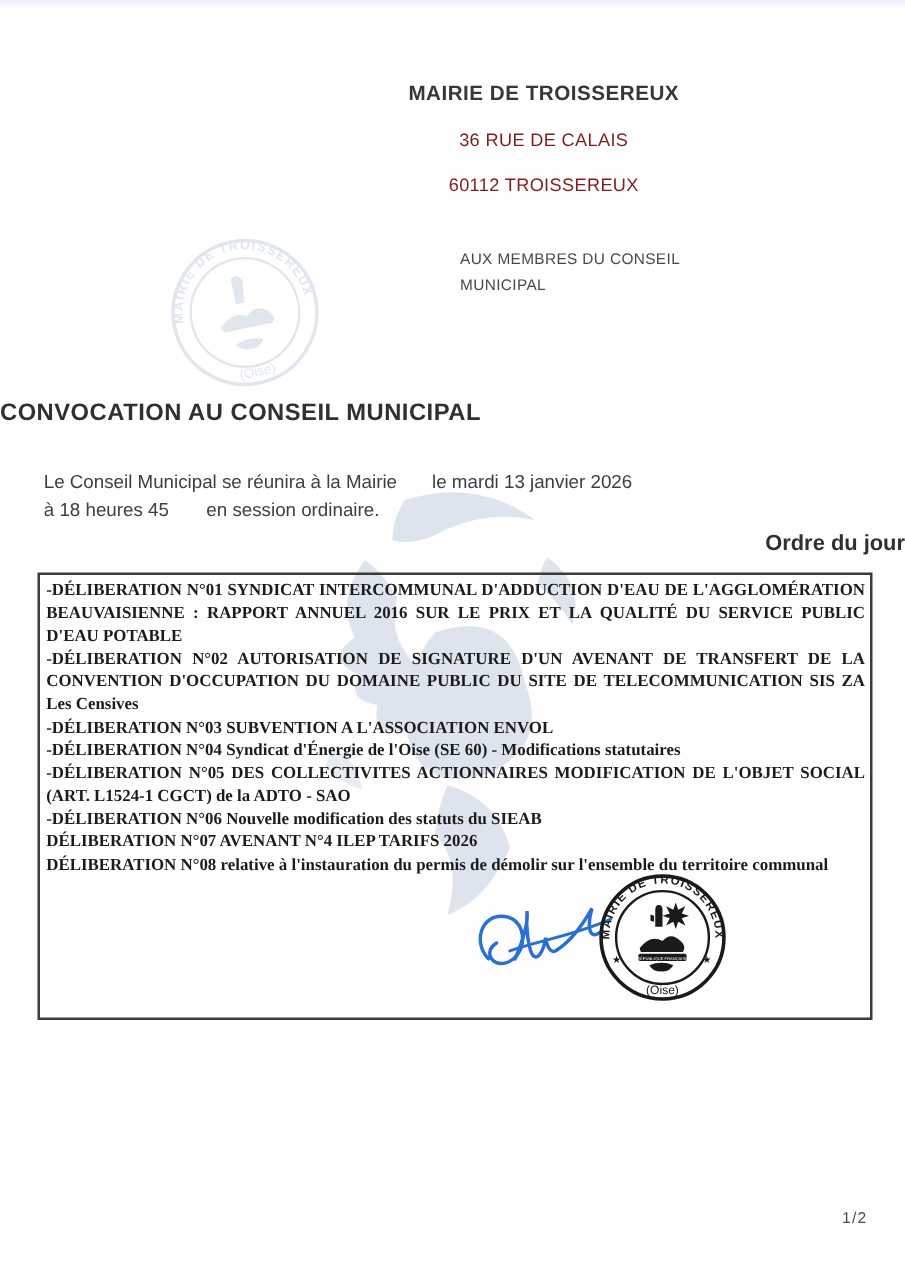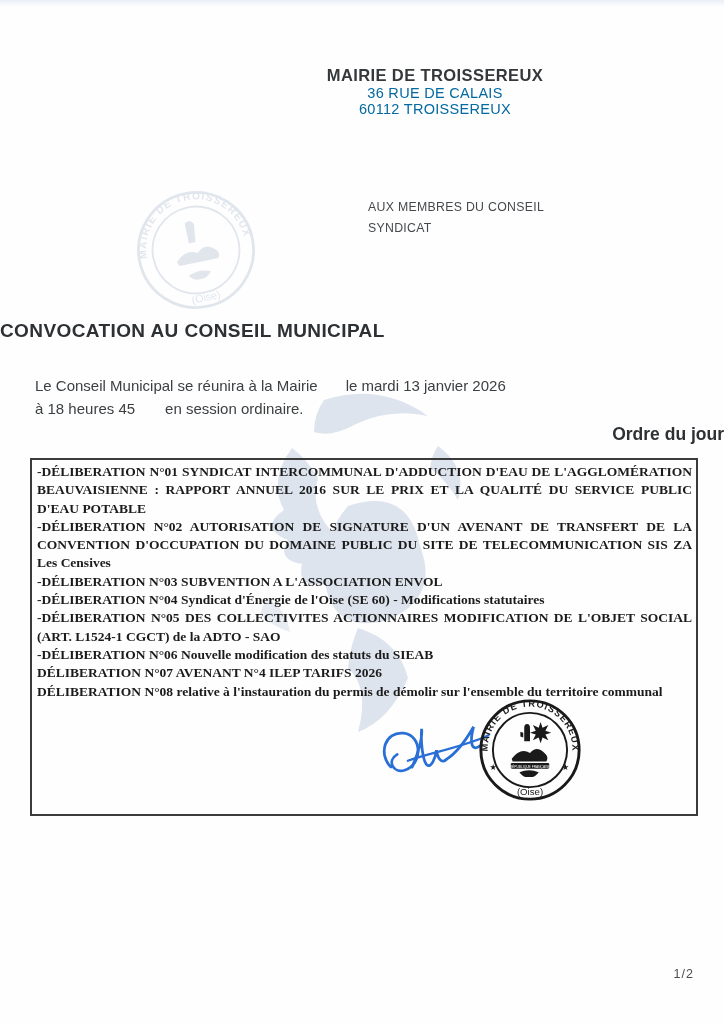--- a/index.html
+++ b/index.html
@@ -14,21 +14,21 @@
   .top-streak{
     position:absolute;top:0;left:0;right:0;height:7px;
     background:linear-gradient(#e9eef6,rgba(255,255,255,0));
   }
   
   .header{
     position:absolute;top:66px;left:235px;width:400px;
     text-align:center;
   }
   .org-name{font-size:16.5px;font-weight:bold;letter-spacing:.4px;color:#35383b;}
-  .addr{font-size:14.5px;margin-top:0;color:#0369a1;letter-spacing:.3px;}
+  .addr{font-size:14.5px;margin-top:20px;color:#7f1d1d;letter-spacing:.3px;}
   
   .recipient{
     position:absolute;top:197px;left:368px;
     font-size:12.3px;line-height:21px;letter-spacing:.3px;color:#45484c;
   }
   
   .doc-title{
     position:absolute;top:320px;left:0;width:724px;
     text-align:left;font-size:19px;font-weight:bold;
     letter-spacing:.4px;color:#2e3134;
@@ -102,21 +102,21 @@
   </svg>
 
   <div class="header">
     <div class="org-name">MAIRIE DE TROISSEREUX</div>
     <div class="addr">36 RUE DE CALAIS</div>
     <div class="addr">60112 TROISSEREUX</div>
   </div>
 
   <div class="recipient">
     <div>AUX MEMBRES DU CONSEIL</div>
-    <div>SYNDICAT</div>
+    <div>MUNICIPAL</div>
   </div>
 
   <div class="doc-title">CONVOCATION AU CONSEIL MUNICIPAL</div>
 
   <div class="meeting">
     <div>
       <span>Le Conseil Municipal se réunira à la Mairie</span><span class="gap-a">le mardi 13 janvier 2026</span>
     </div>
     <div>
       <span>à 18 heures 45</span><span class="gap-b">en session ordinaire.</span>

